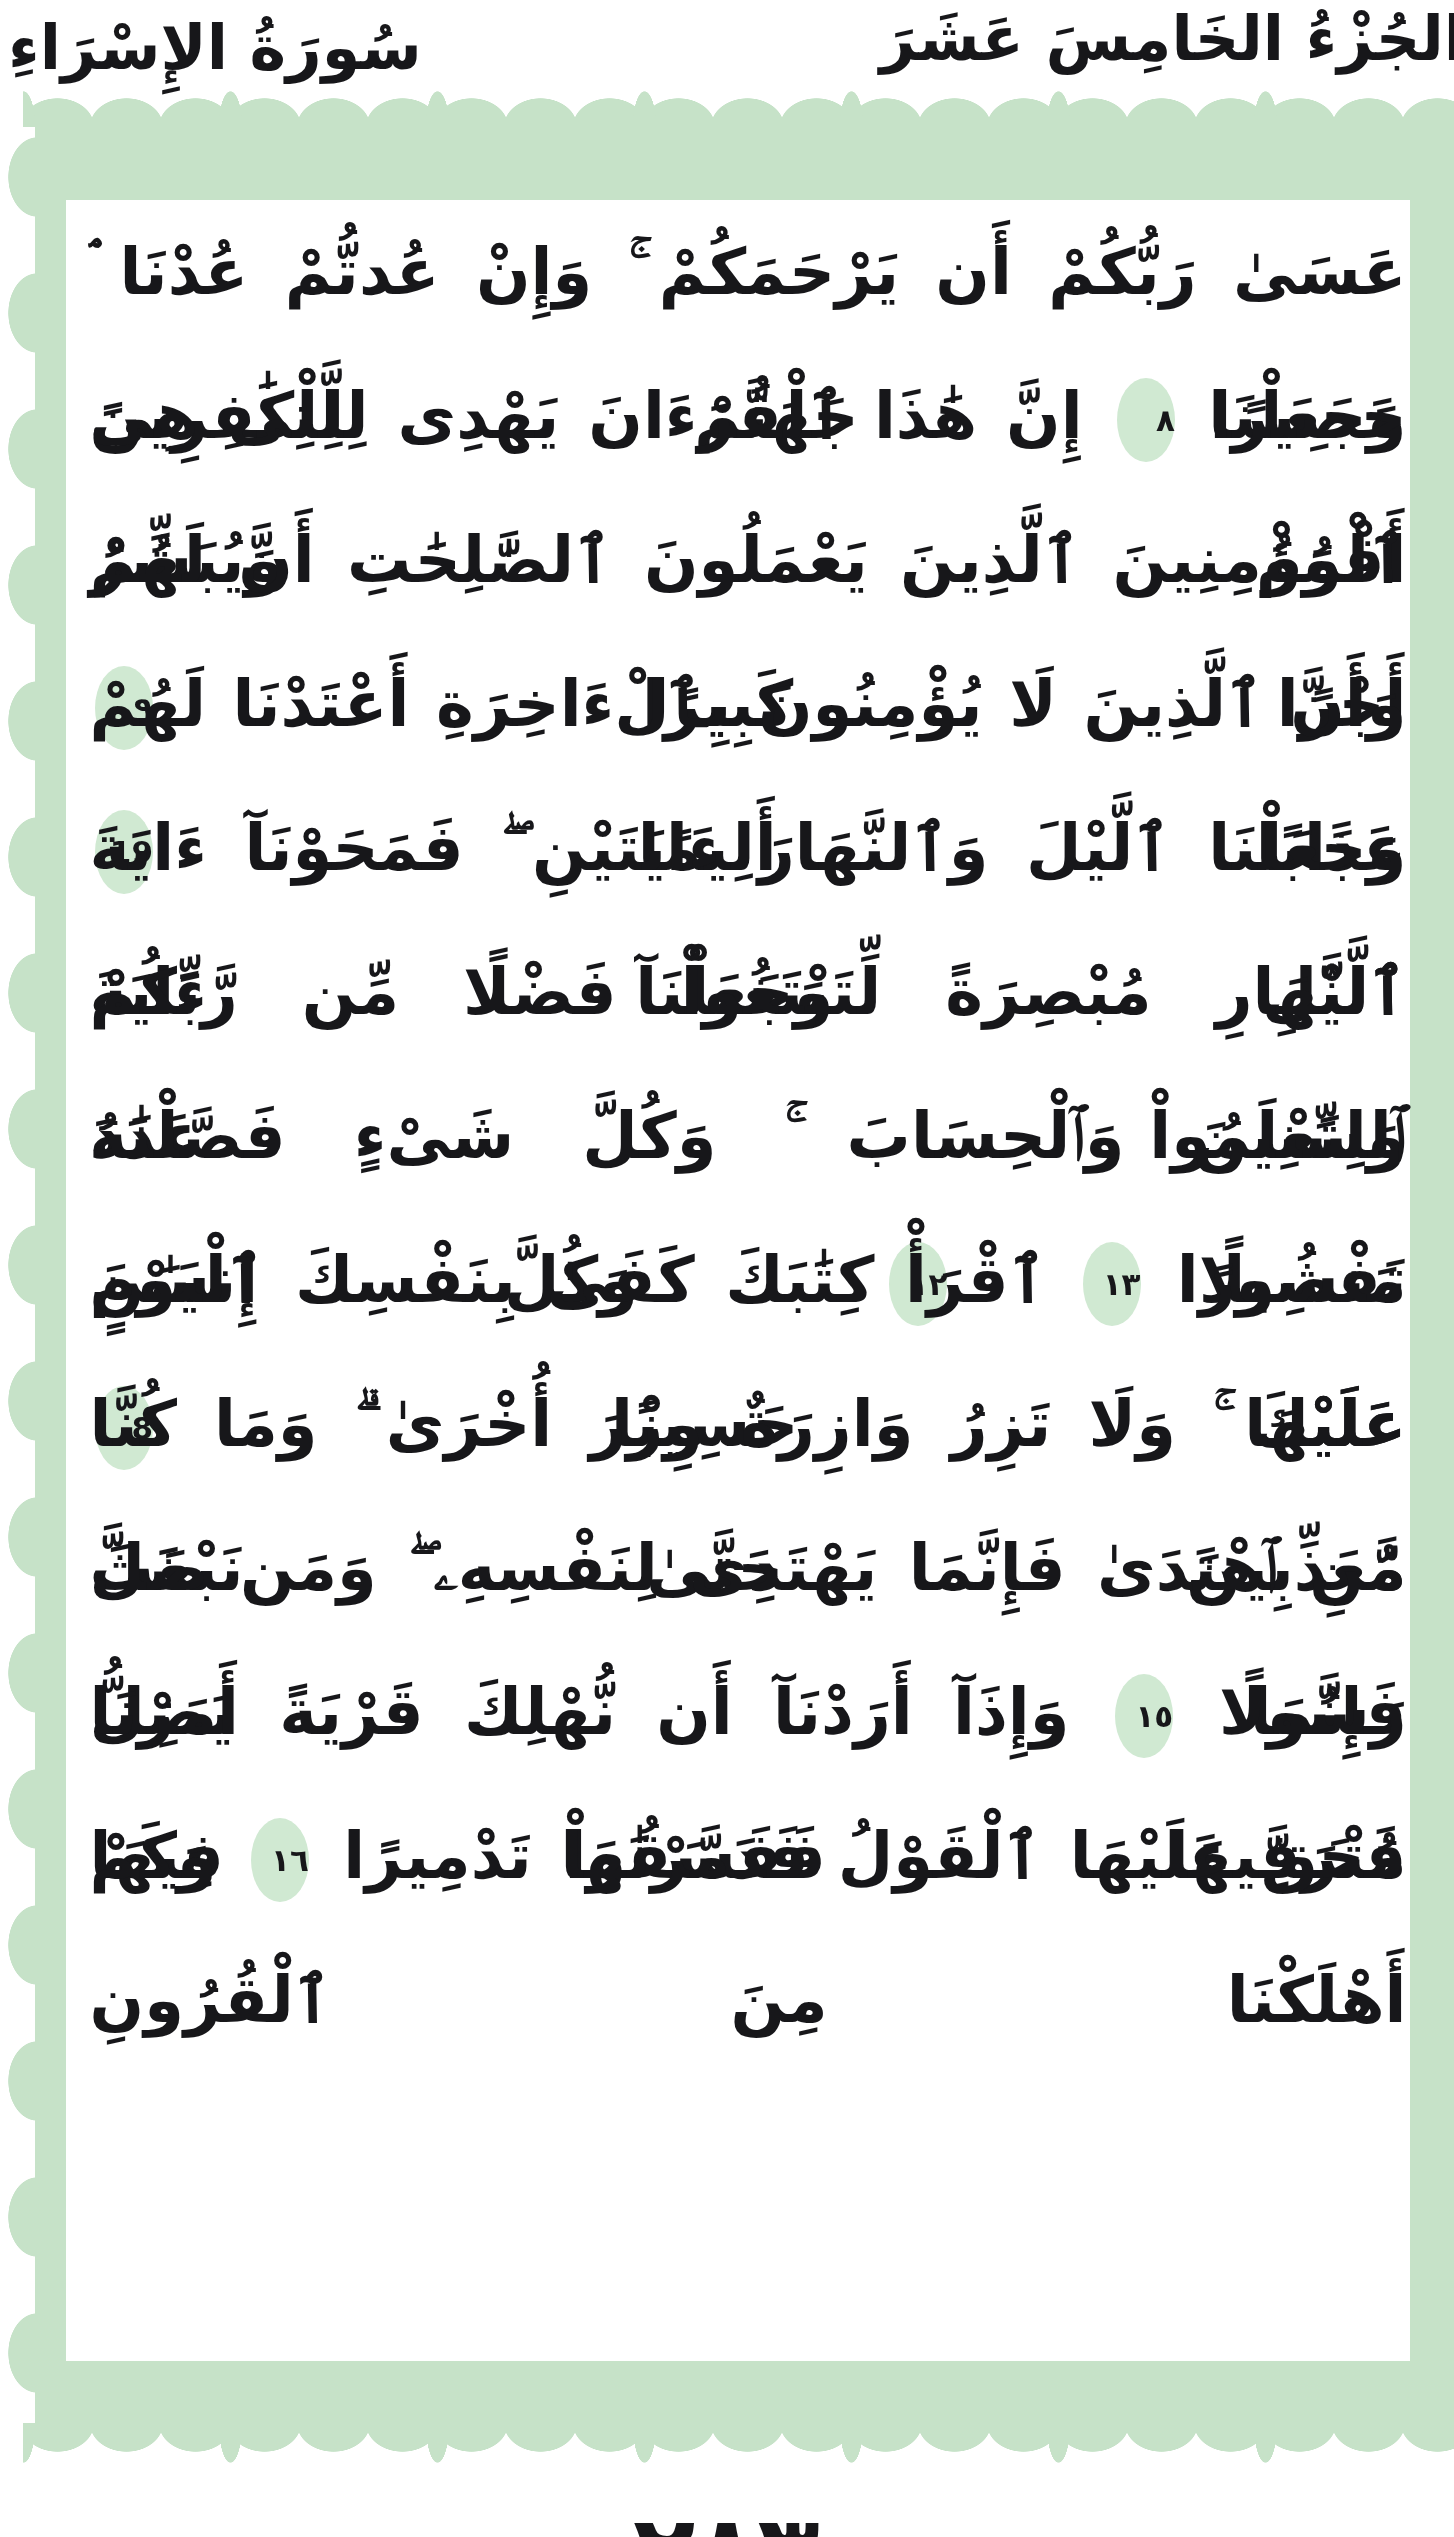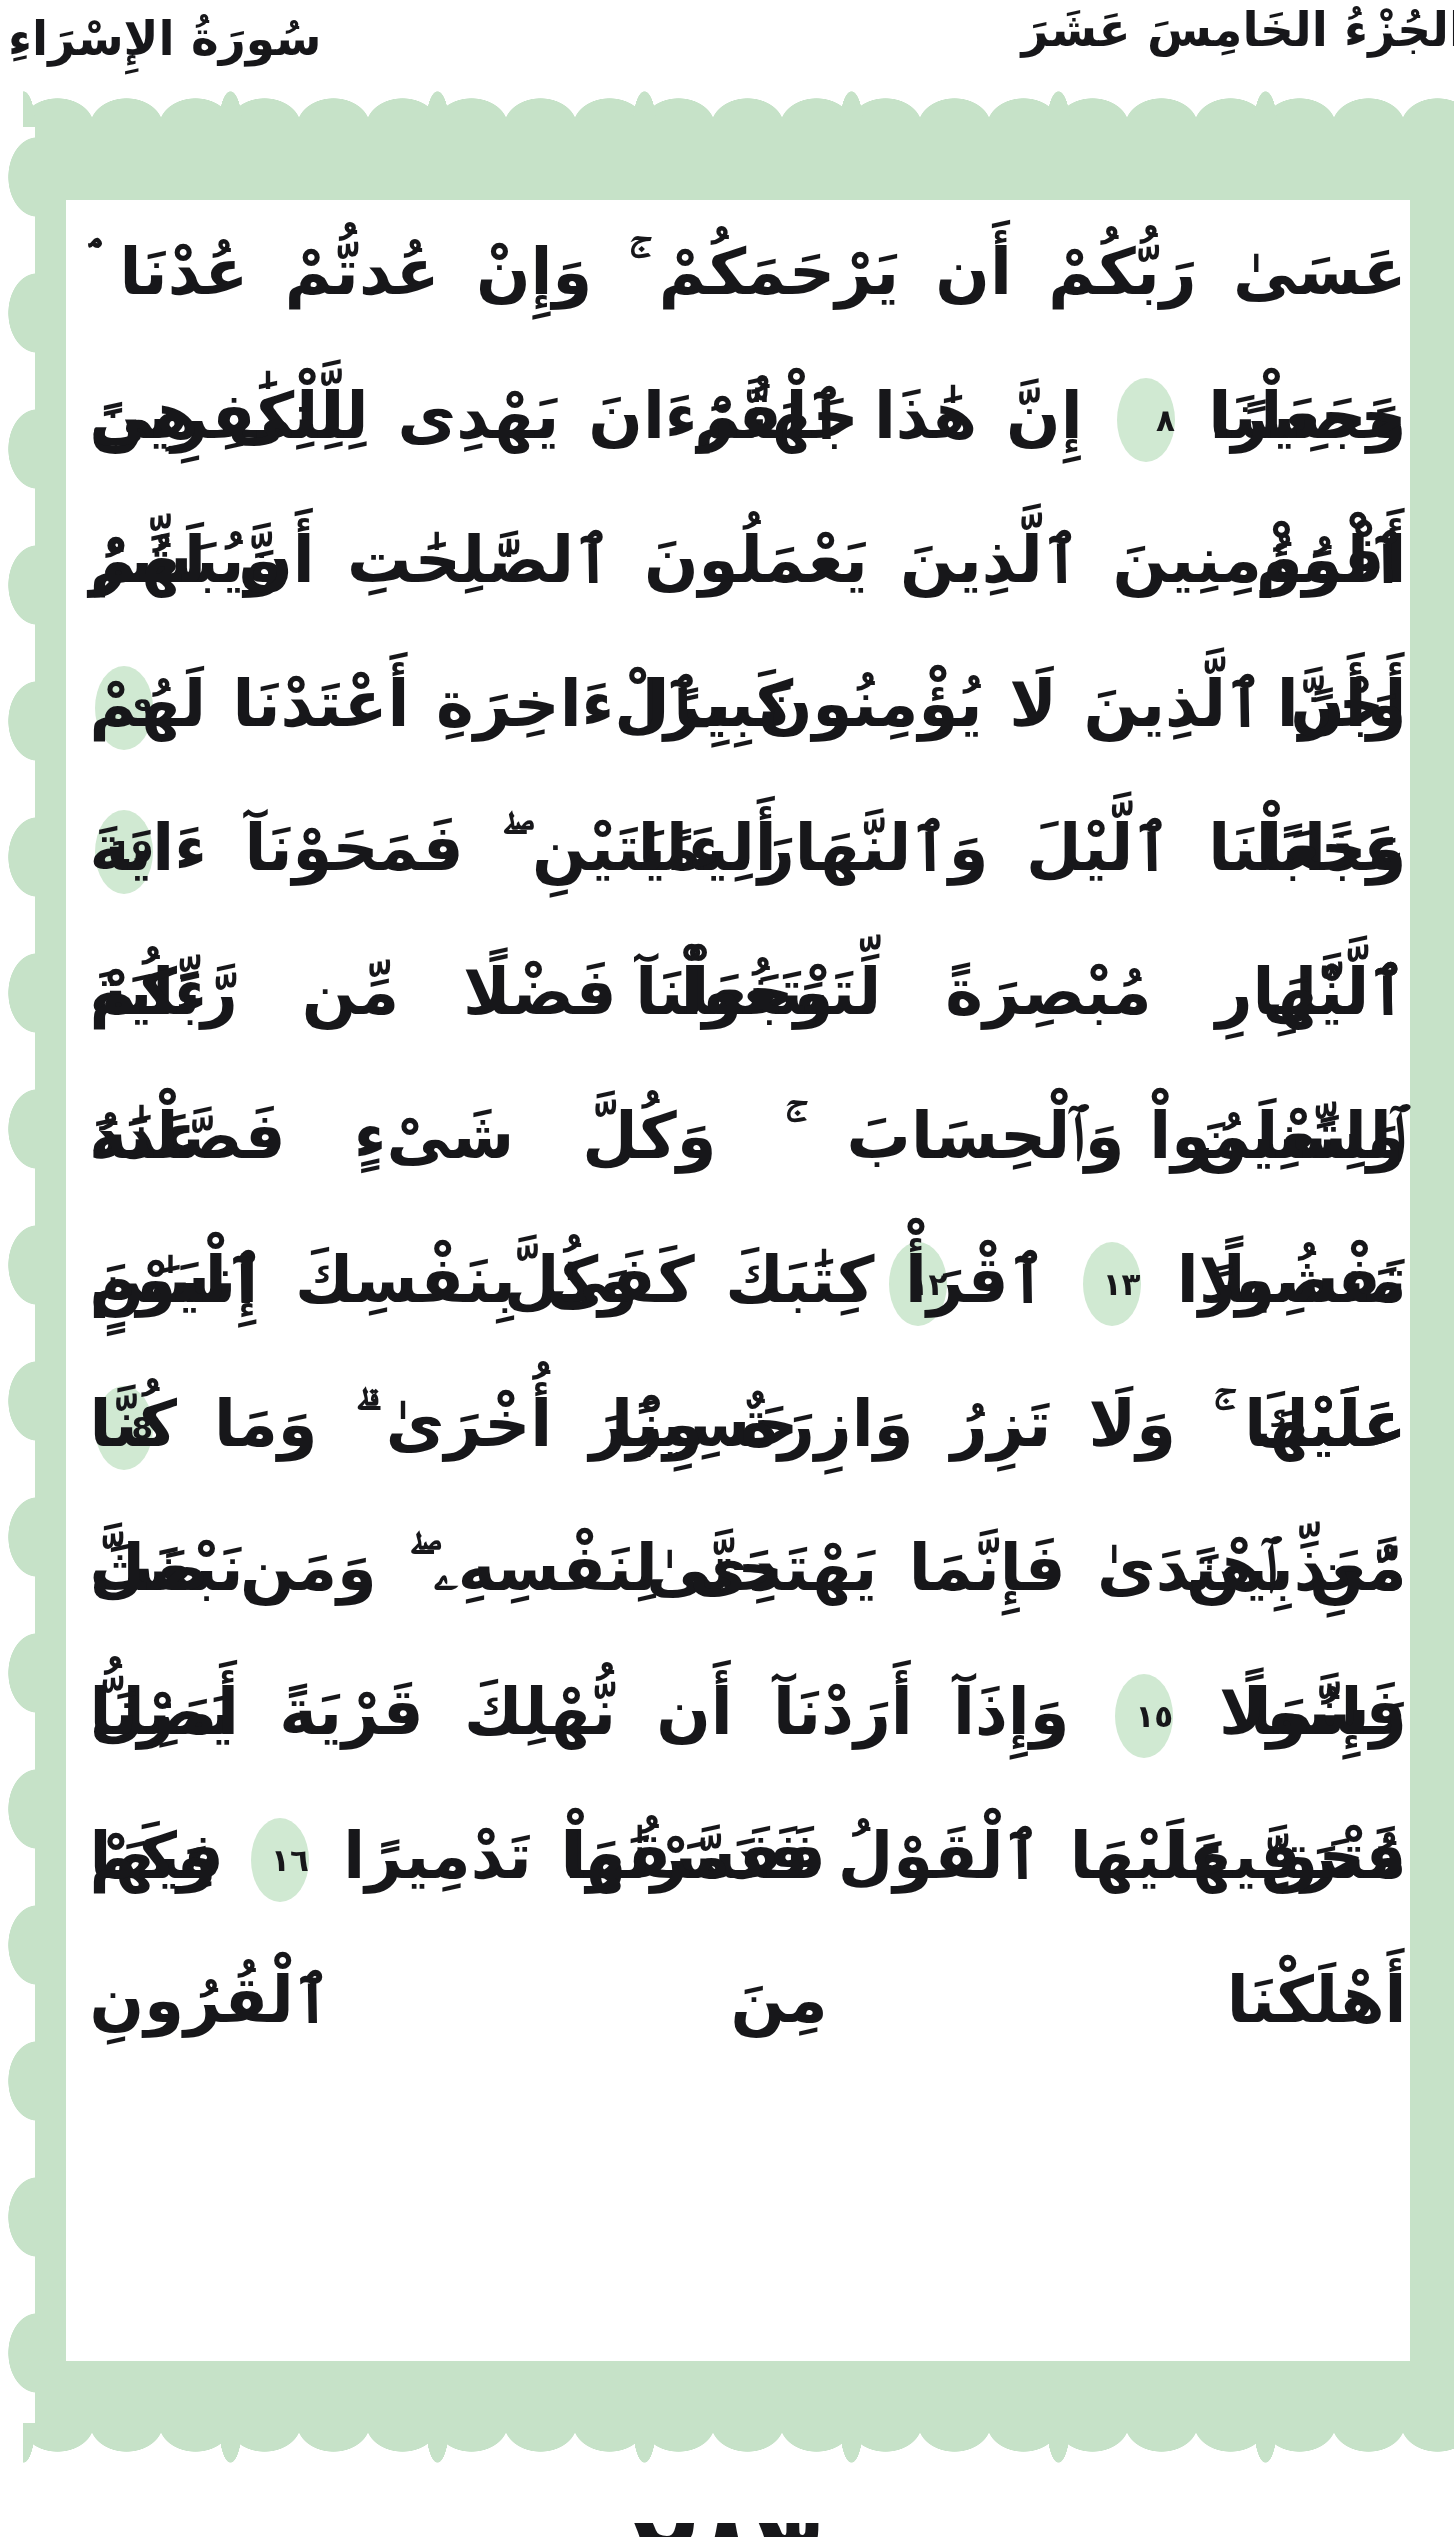--- a/index.html
+++ b/index.html
@@ -9,21 +9,21 @@
     --paper:#ffffff;
   }
   html,body{margin:0;padding:0;background:var(--paper);}
   .canvas{
     position:relative;width:1455px;height:2538px;overflow:hidden;
     background:var(--paper);
     font-family:"DejaVu Sans",sans-serif;color:var(--ink);
   }
 
   
-  .hdr{position:absolute;top:5.5px;font-size:47px;font-weight:bold;
+  .hdr{position:absolute;top:5.5px;font-size:62px;font-weight:bold;
        direction:rtl;white-space:nowrap;color:var(--ink);}
   .hdr-left{left:9px;top:11px;}
   .hdr-right{right:-11px;top:1.8px;}
 
   
   .frame{position:absolute;inset:0;pointer-events:none;}
   .band{position:absolute;background:var(--green);}
   .band-top{left:36px;right:0;top:125px;height:75px;}
   .band-bottom{left:36px;right:0;top:2361px;height:64px;}
   .band-left{left:36px;width:31px;top:125px;height:2299px;}

